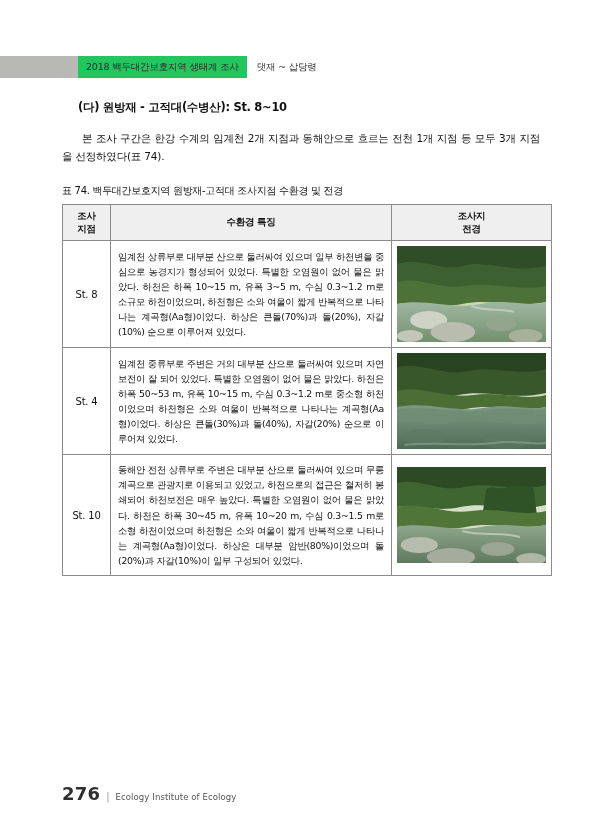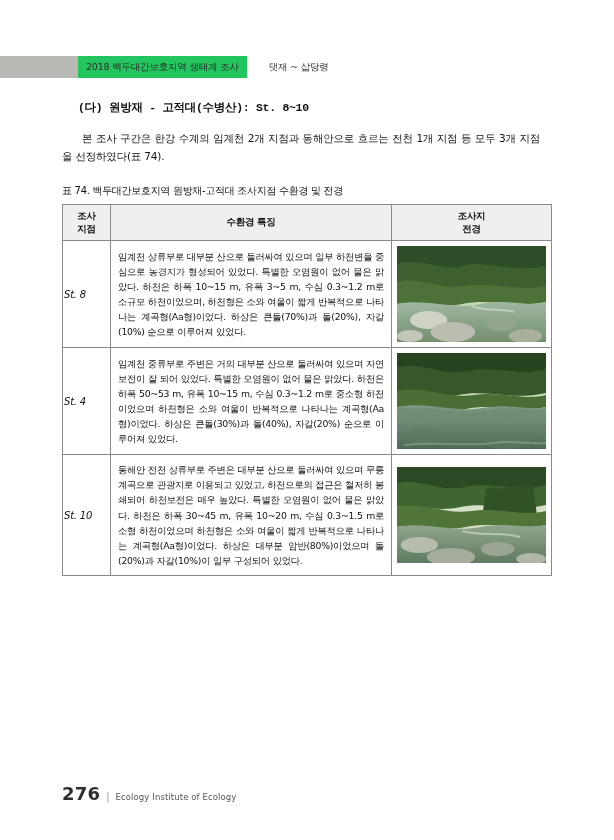--- a/index.html
+++ b/index.html
@@ -33,40 +33,39 @@
     align-items: center;
     padding: 0 8px;
     font-size: 9.5px;
     color: #2b2b2b;
     letter-spacing: -0.2px;
   }
   .header-sub {
     height: 22px;
     display: flex;
     align-items: center;
-    padding-left: 22px;
+    padding-left: 10px;
     font-size: 9.5px;
     color: #333;
     letter-spacing: -0.2px;
   }
 
   
   .content {
     position: absolute;
     left: 62px;
     right: 62px;
     top: 100px;
   }
   .sec-title {
     font-size: 11.5px;
     font-weight: bold;
     color: #111;
     letter-spacing: -0.3px;
     margin: 0 0 14px 16px;
-    font-family: Liberation Mono, monospace;
   }
   .para {
     font-size: 10.5px;
     line-height: 1.75;
     text-align: justify;
     color: #111;
     letter-spacing: -0.2px;
     margin: 0 12px 18px 0;
   }
   .para .indent { display: inline-block; width: 20px; }
@@ -97,24 +96,23 @@
     padding: 5px 2px;
     line-height: 1.35;
     letter-spacing: -0.3px;
     color: #111;
   }
   .col-site { width: 48px; }
   .col-desc { width: auto; }
   .col-photo { width: 160px; }
 
   td.site {
-    text-align: left;
+    text-align: center;
     font-size: 10px;
     letter-spacing: -0.2px;
-    font-style: italic;
   }
   td.desc {
     font-size: 9.3px;
     line-height: 1.62;
     padding: 7px 7px;
     text-align: justify;
     letter-spacing: -0.25px;
     color: #111;
   }
   td.photo {

